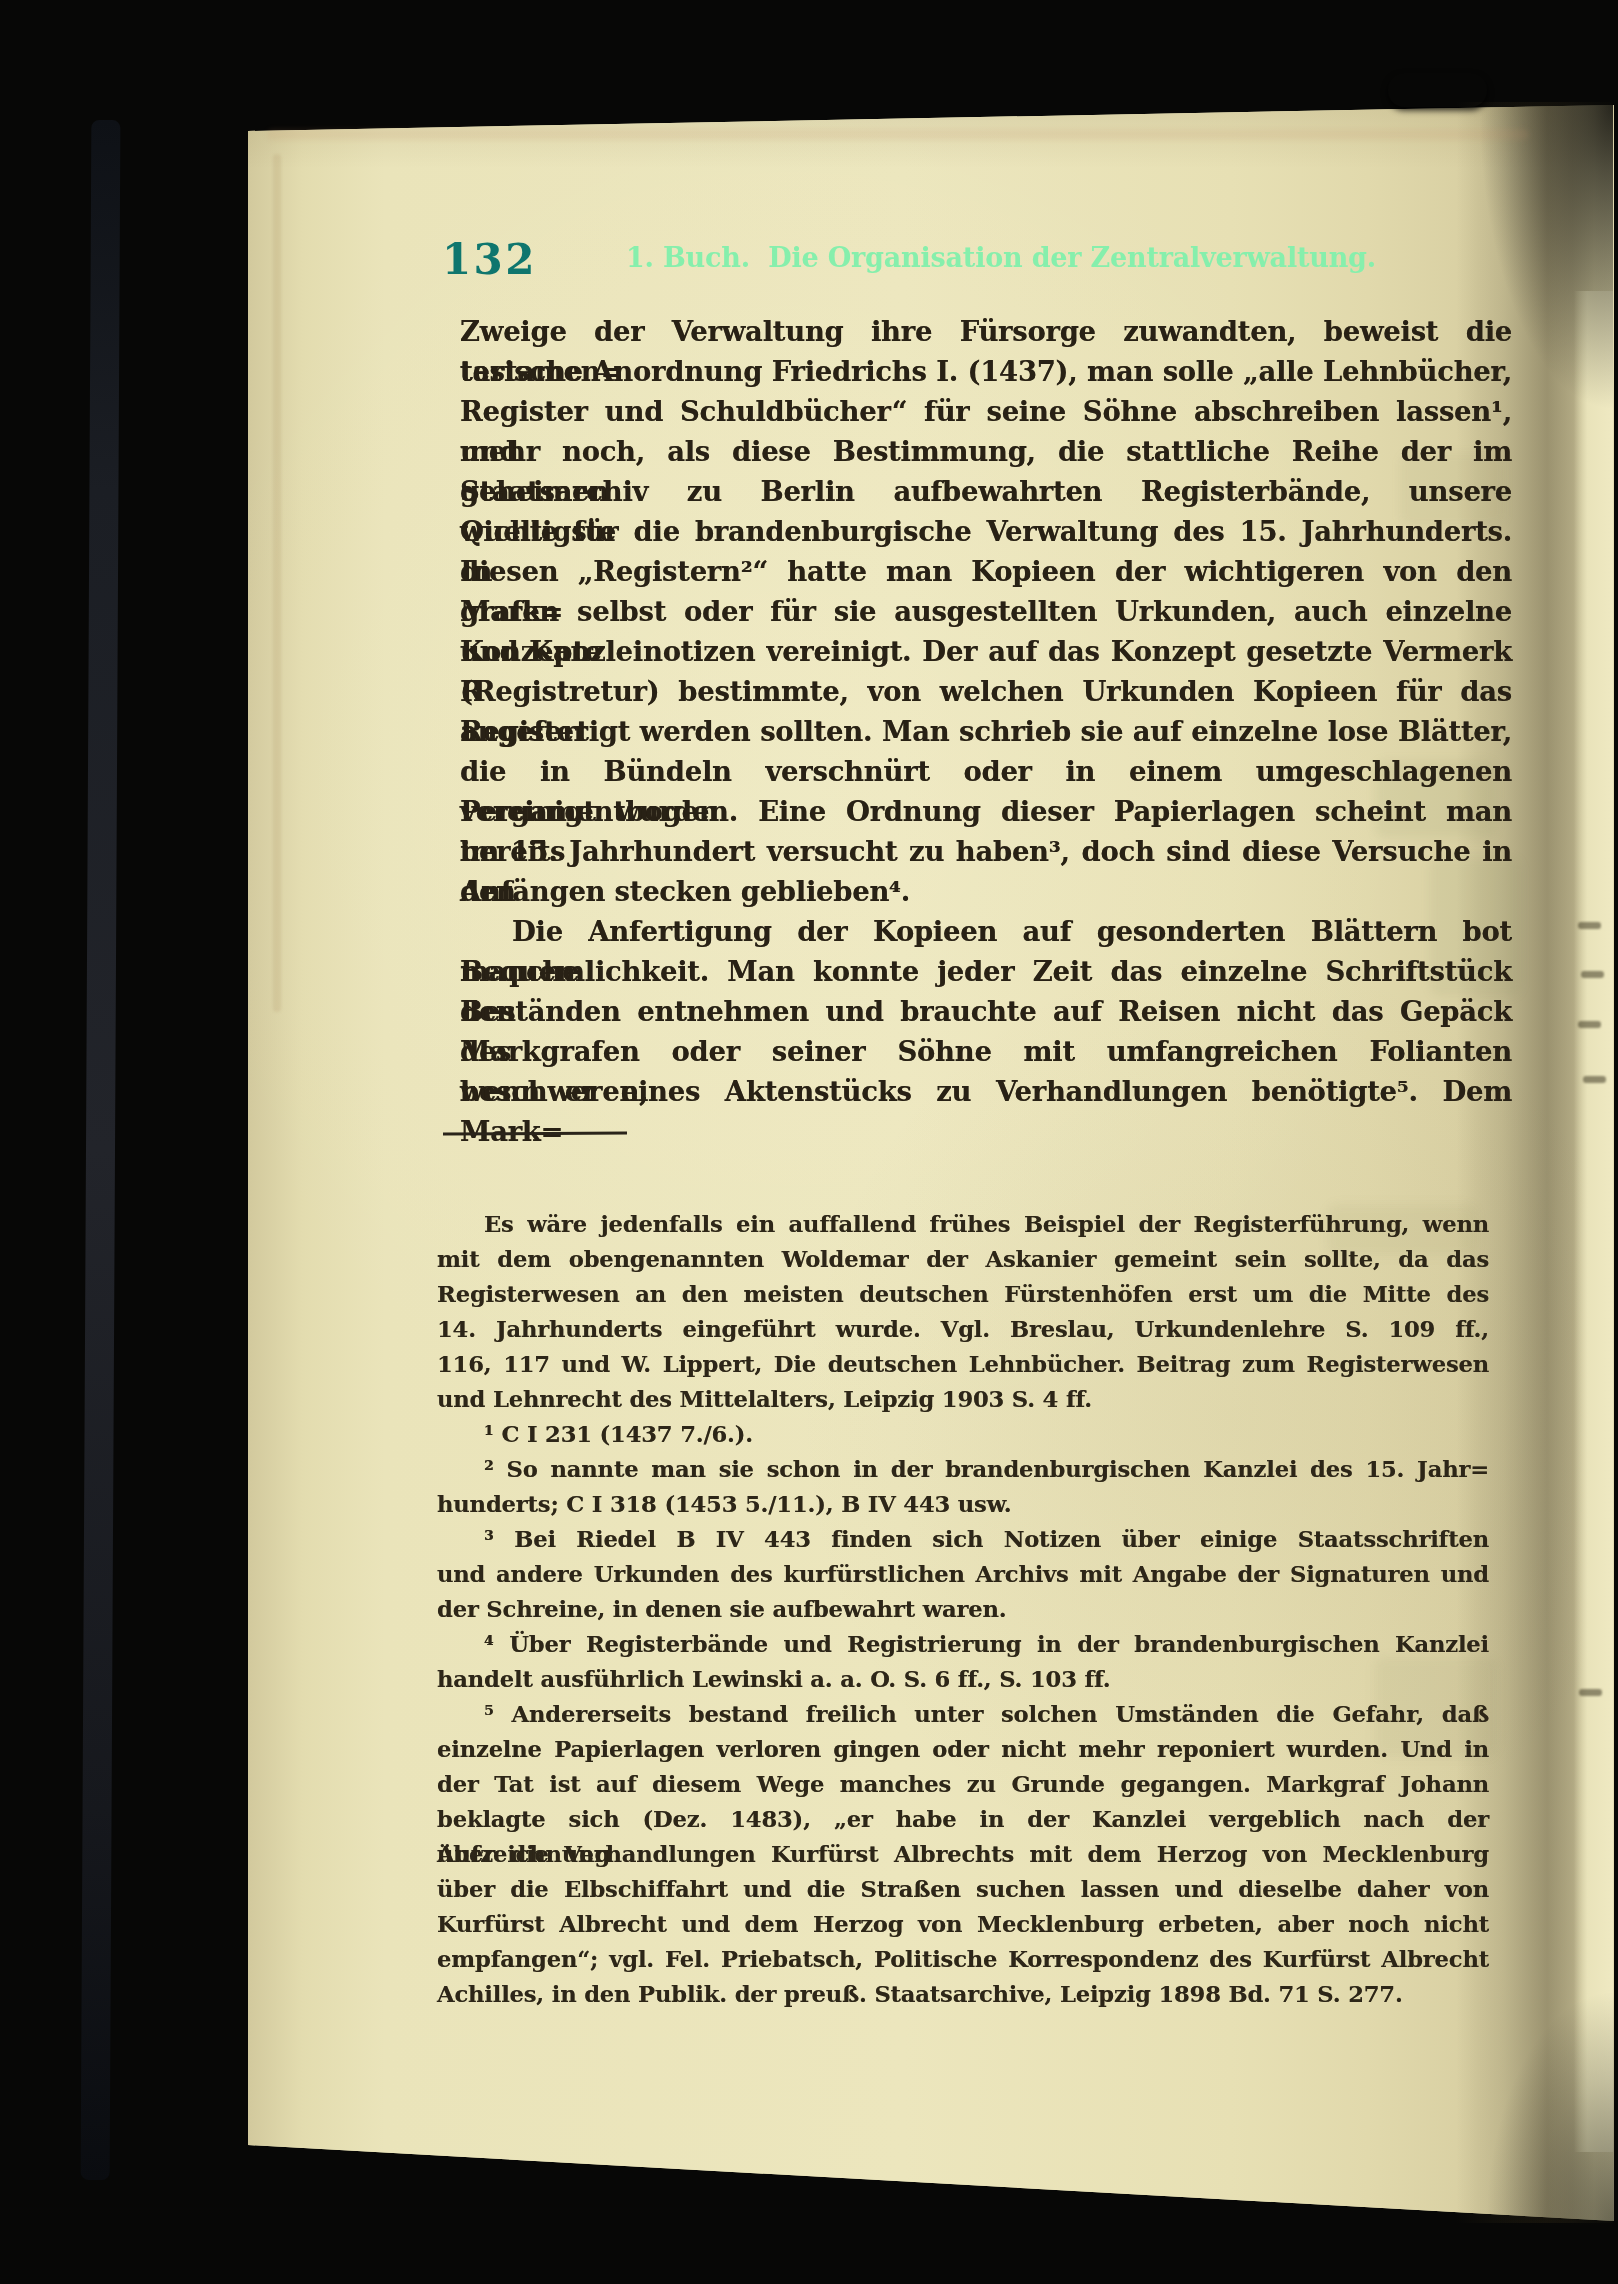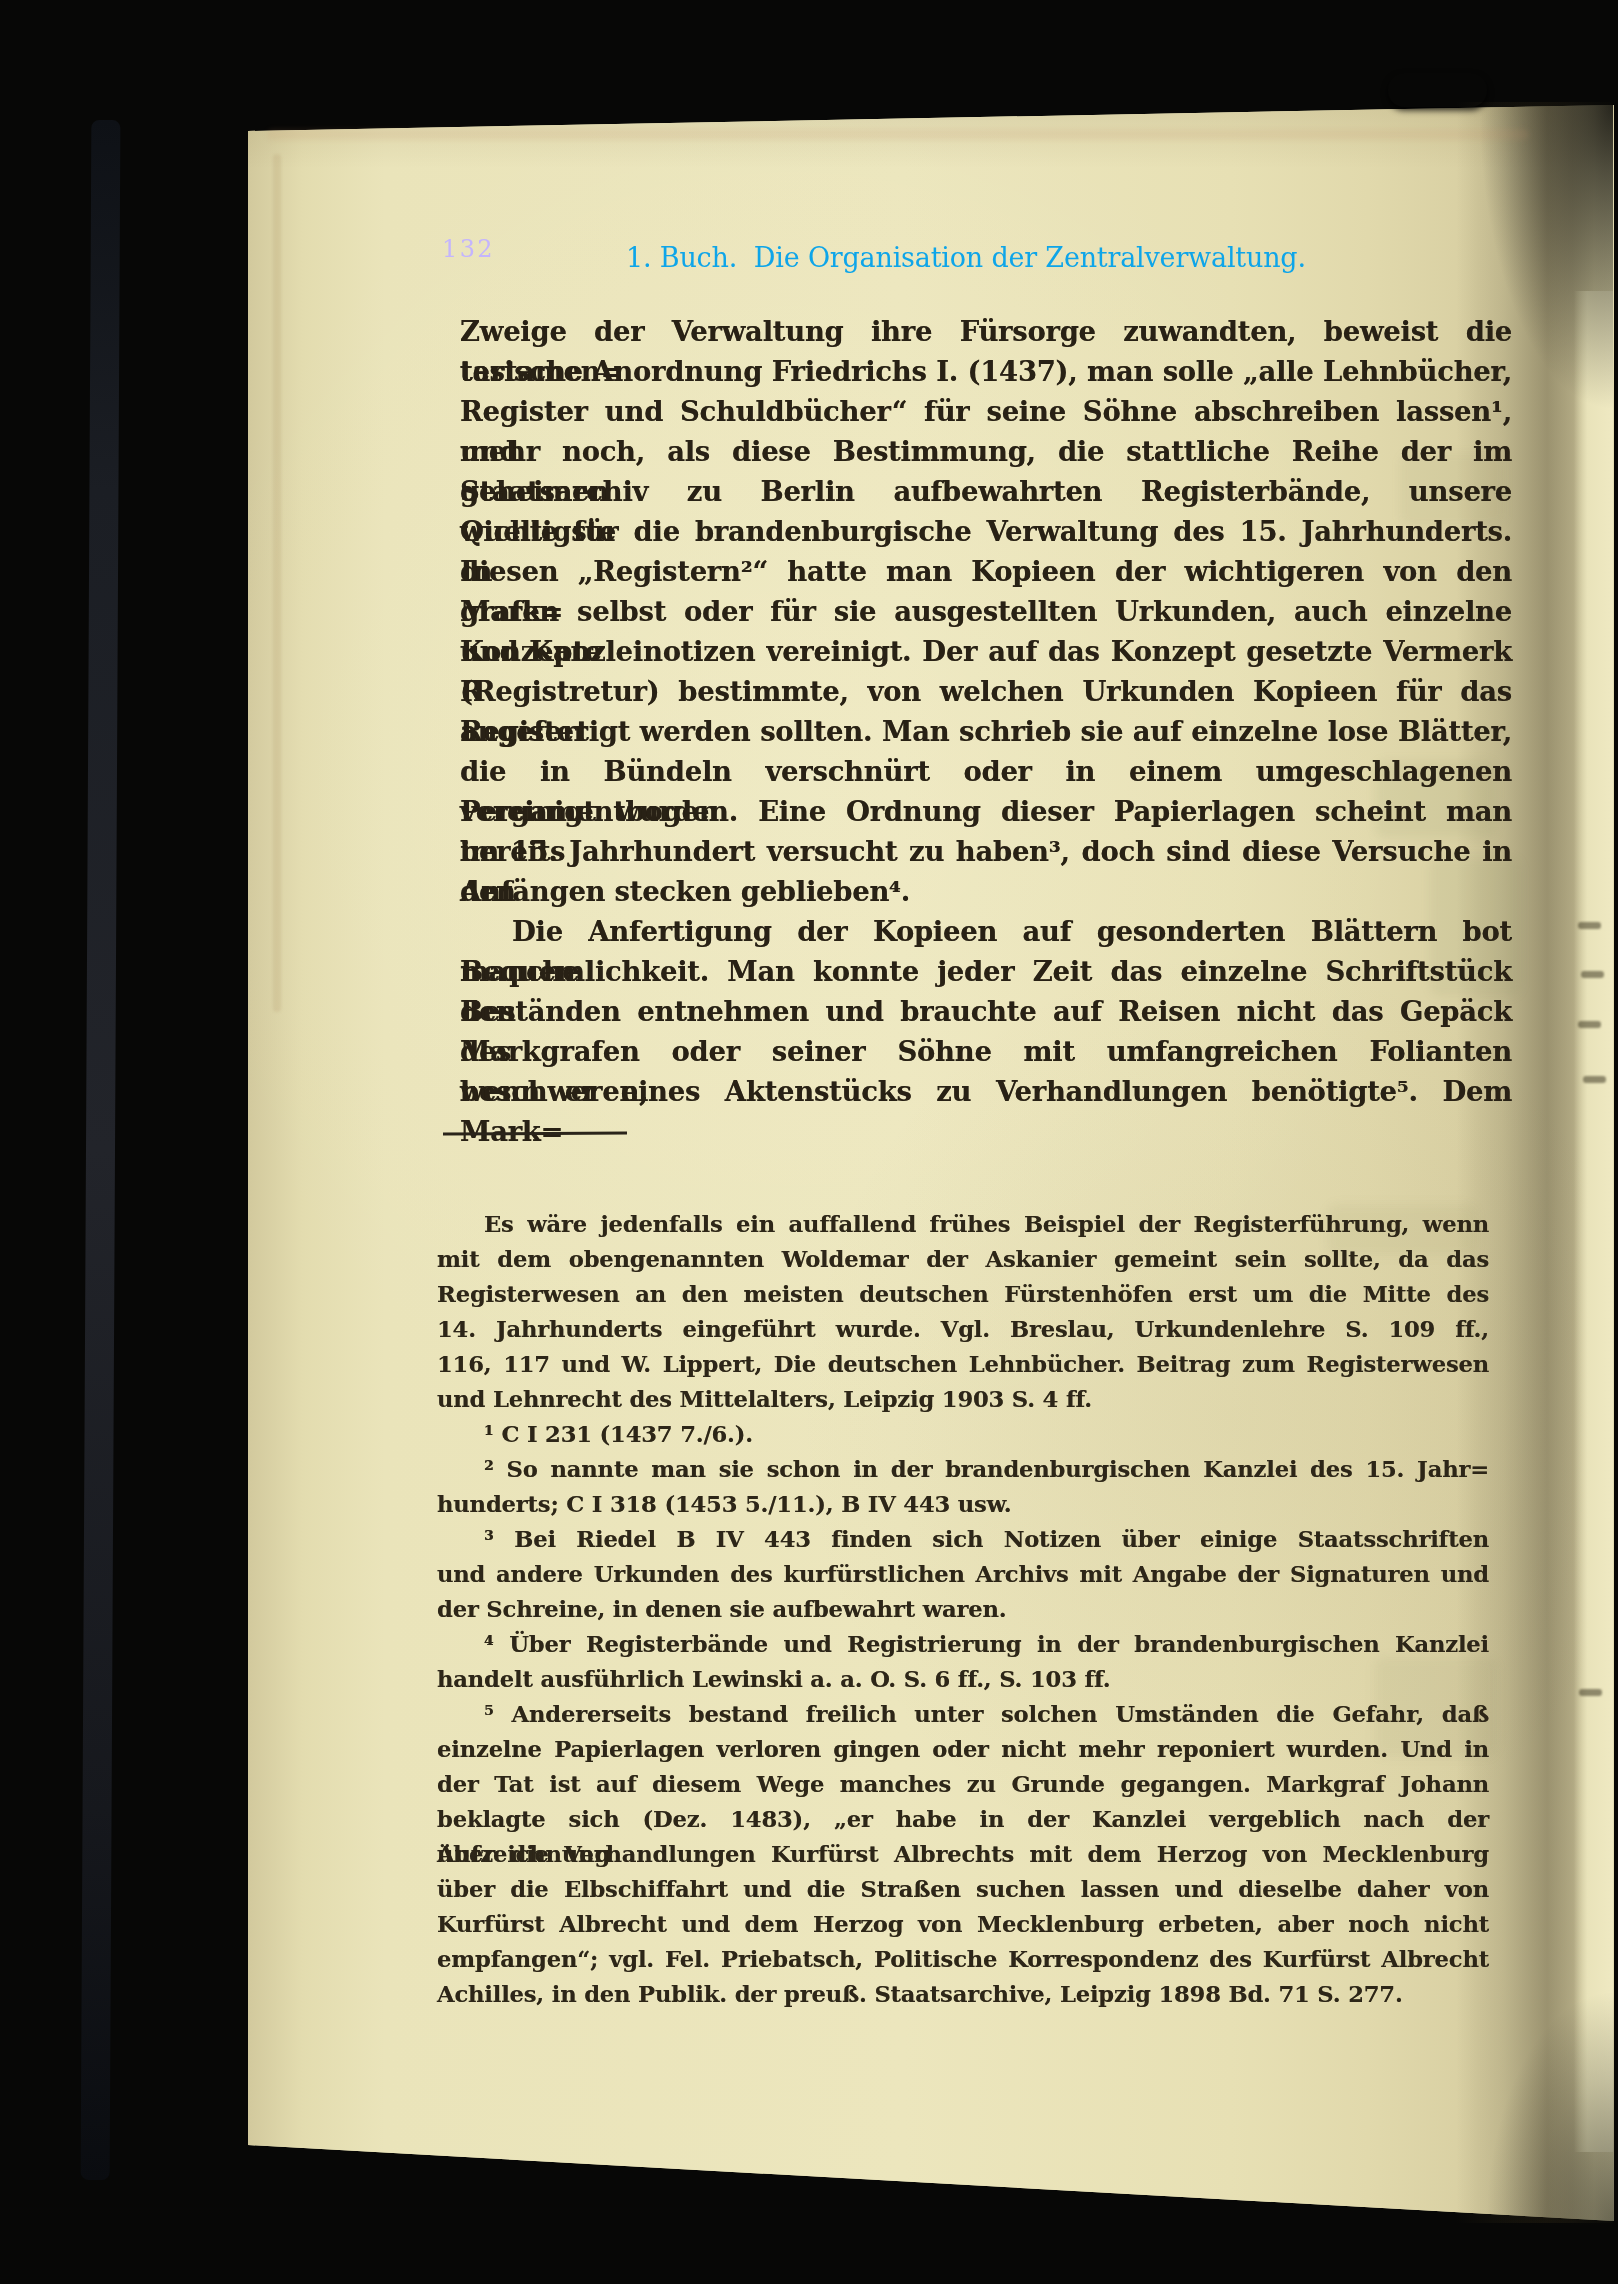--- a/index.html
+++ b/index.html
@@ -91,25 +91,25 @@
   .edge-mark{position:absolute;width:22.7px;height:6.5px;border-radius:3.2px;background:rgba(50,44,24,0.5);filter:blur(0.8px);pointer-events:none;}
   .m1{left:1578px;top:922px;} .m2{left:1581px;top:971px;}
   .m3{left:1578px;top:1021px;} .m4{left:1583px;top:1076px;}
   .m5{left:1579px;top:1689px;}
 
   
   .ink{color:#282115;}
   .running-header{position:absolute;left:0;top:0;width:1618px;}
   #page-number{
     position:absolute;left:442px;top:235px;
-    font-size:24px;font-weight:400;letter-spacing:2.4px;color:#c4b5fd;
+    font-size:42px;font-weight:700;letter-spacing:2.4px;color:#0f766e;
   }
   #running-title{
     position:absolute;left:626px;top:242px;white-space:pre;
-    font-size:27px;font-weight:400;letter-spacing:-0.2px;color:#0ea5e9;text-align:right;
+    font-size:27px;font-weight:700;letter-spacing:-0.2px;color:#86efac;text-align:right;
   }
   #main-text{
     position:absolute;left:437px;top:311px;width:1052px;
     font-size:27.5px;font-weight:700;letter-spacing:-0.3px;color:#282115;
     text-shadow:0 0 0.5px rgba(40,30,15,0.55);
     margin-left:23px;
   }
   #main-text .tline{height:40px;line-height:40px;text-align:justify;text-align-last:justify;}
   #main-text .tline.no-just{text-align-last:left;}
   #main-text .tline.indent{text-indent:52px;}

